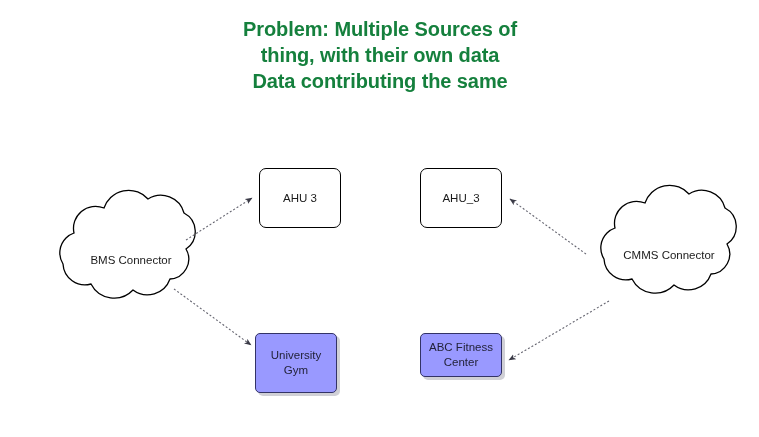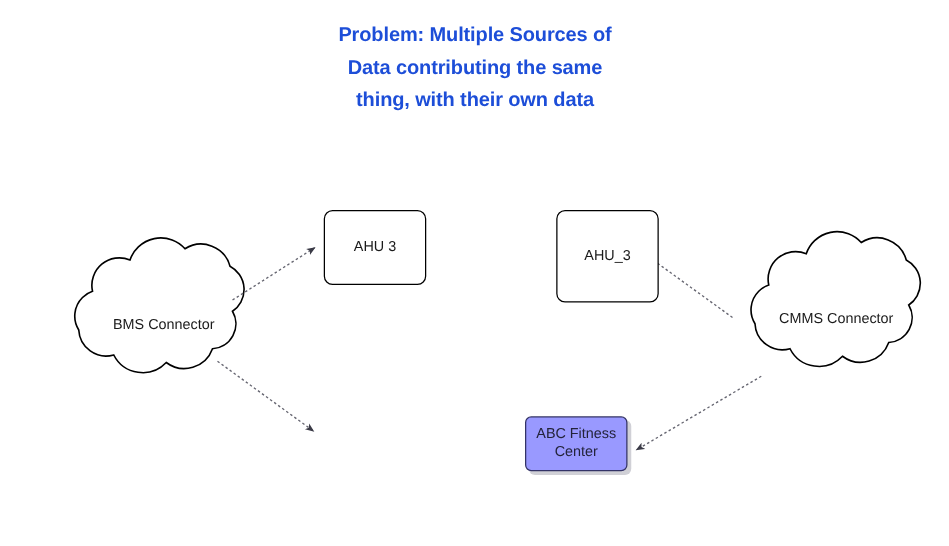--- a/index.html
+++ b/index.html
@@ -24,25 +24,25 @@
     height: 437px;
   }
 
   
   .title {
     position: absolute;
     left: 180px;
     top: 16px;
     width: 400px;
     text-align: center;
-    font-size: 16px;
+    font-size: 20px;
     font-weight: bold;
     line-height: 26px;
     letter-spacing: -0.1px;
-    color: #1d4ed8;
+    color: #15803d;
   }
   .title .line { display: block; white-space: pre; }
 
   
   .vector-layer {
     position: absolute;
     left: 0;
     top: 0;
     width: 759px;
     height: 437px;
@@ -69,21 +69,21 @@
     border-radius: 7px;
     display: flex;
     align-items: center;
     justify-content: center;
     text-align: center;
     font-size: 11.5px;
     color: #1a1a1a;
     line-height: 14px;
   }
   .node-box.ahu-left  { left: 259px; top: 168px; width: 82px; height: 60px; }
-  .node-box.ahu-right { left: 445px; top: 168px; width: 82px; height: 74px; }
+  .node-box.ahu-right { left: 420px; top: 168px; width: 82px; height: 60px; }
 
   
   .purple-box {
     position: absolute;
     box-sizing: border-box;
     background: #9999ff;
     border: 1.4px solid #333366;
     border-radius: 5px;
     box-shadow: 3px 3px 0 rgba(170,170,180,0.55);
     display: flex;
@@ -99,22 +99,22 @@
 
   .box-label { display: block; white-space: pre-line; }
 </style>
 </head>
 <body>
 
 <div id="canvas">
 
   <div class="title">
     <span class="line">Problem: Multiple Sources of</span>
+    <span class="line">thing, with their own data</span>
     <span class="line">Data contributing the same</span>
-    <span class="line">thing, with their own data</span>
   </div>
 
   <svg class="vector-layer" viewBox="0 0 759 437">
     <defs>
       <marker id="arrowhead" markerWidth="7" markerHeight="7" refX="6" refY="3" orient="auto">
         <path d="M0,0.4 L6.5,3 L0,5.6 L1.6,3 Z" fill="#3a3a46"></path>
       </marker>
     </defs>
 
     <path fill="#ffffff" stroke="#000000" stroke-width="1.3" d="M74,233
@@ -154,19 +154,23 @@
   <div class="cloud-label cmms">CMMS Connector</div>
 
   <div class="node-box ahu-left">
     <span class="box-label">AHU 3</span>
   </div>
 
   <div class="node-box ahu-right">
     <span class="box-label">AHU_3</span>
   </div>
 
+  <div class="purple-box gym">
+    <span class="box-label">University
+Gym</span>
+  </div>
 
   <div class="purple-box fitness">
     <span class="box-label">ABC Fitness
 Center</span>
   </div>
 
 </div>
 
 </body></html>

